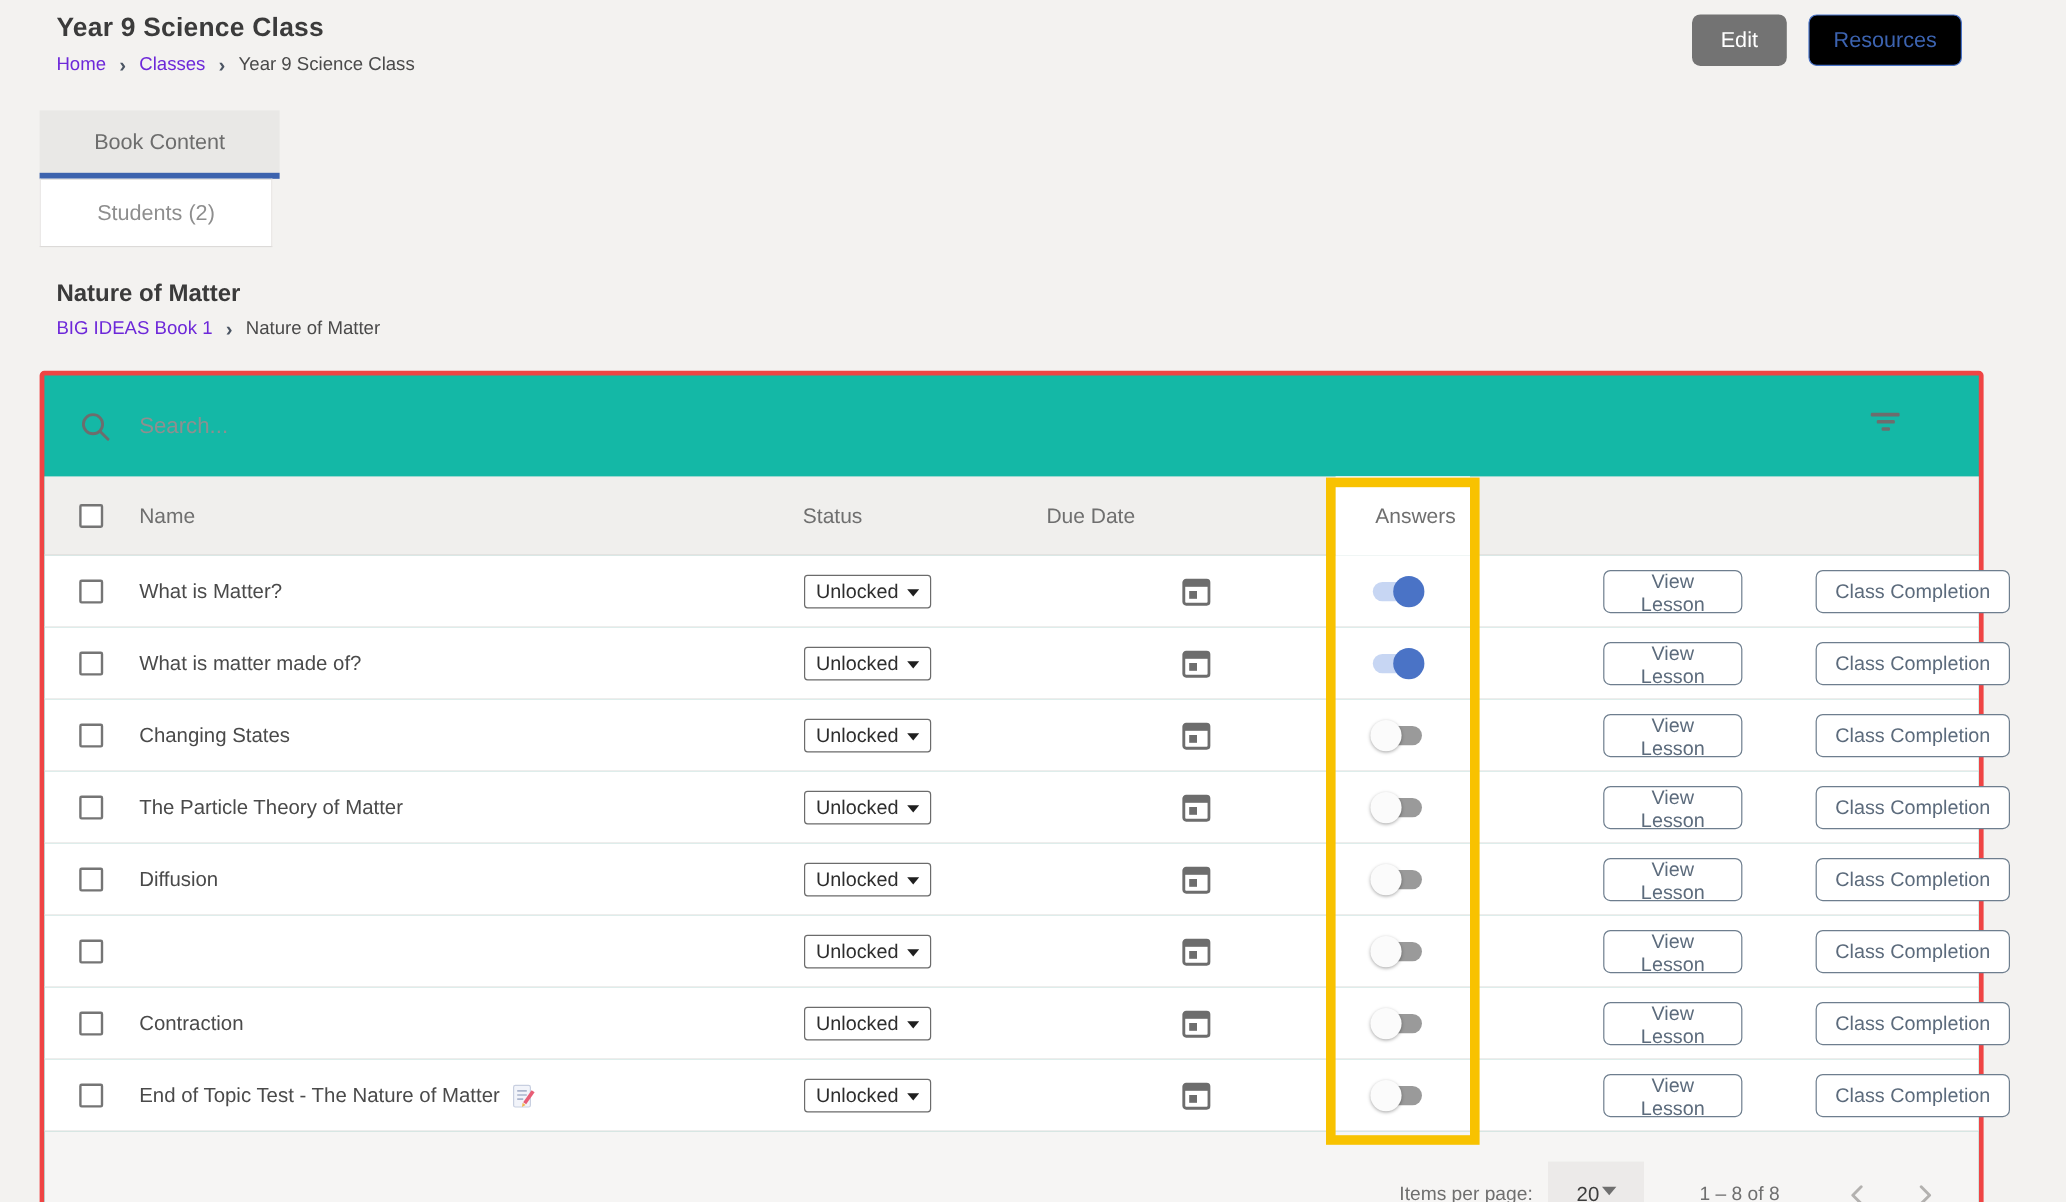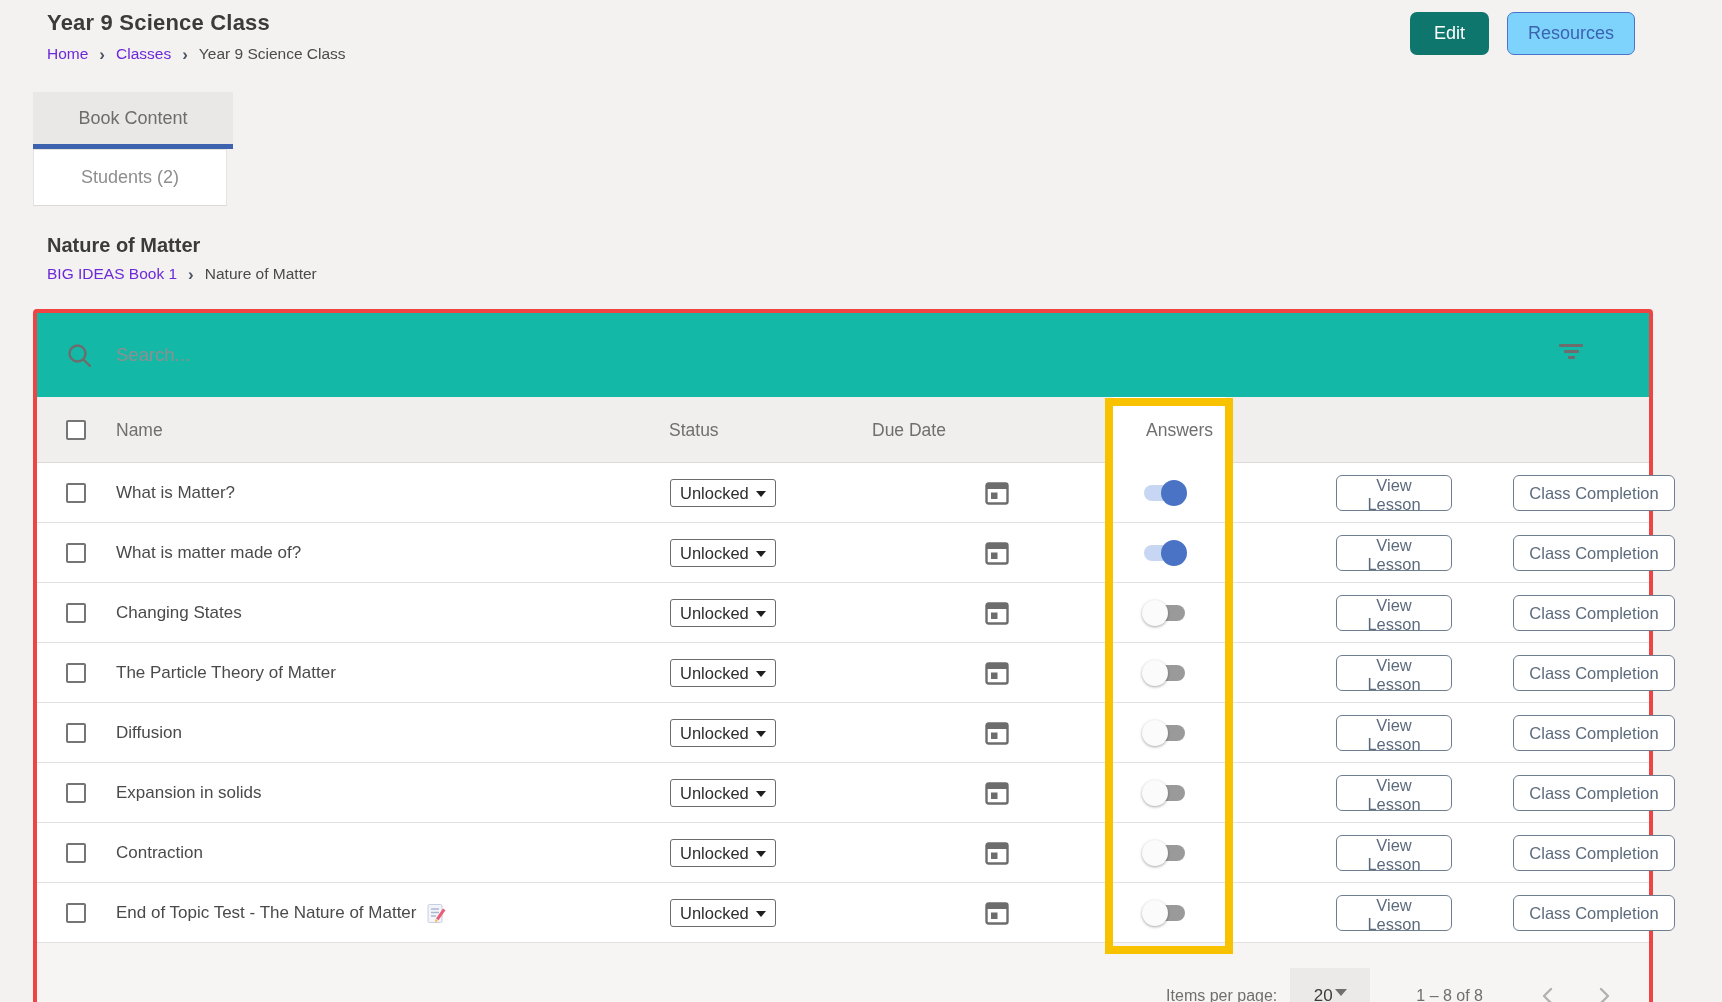--- a/index.html
+++ b/index.html
@@ -8,23 +8,23 @@
 
   
   .topbar { display:flex; justify-content:space-between; align-items:flex-start;
     padding:10px 87px 0 47px; }
   .page-title { font-size:22px; font-weight:700; color:#3b3b3b; letter-spacing:.2px; }
   .breadcrumb { margin-top:9px; font-size:15.5px; display:flex; align-items:center; }
   .breadcrumb .bc-link { color:#6d28d9; }
   .breadcrumb .bc-current { color:#4a4a4a; }
   .bc-sep { color:#4b5563; margin:0 11px; font-size:17px; line-height:1; font-weight:700; }
   .top-actions { display:flex; gap:18px; margin-top:2px; }
-  .btn-edit { background:#0f766e; color:#fff; border:none; border-radius:7px;
+  .btn-edit { background:#737373; color:#fff; border:none; border-radius:7px;
     font-size:18px; padding:10px 24px; font-family:inherit; cursor:pointer; }
-  .btn-resources { background:#7dd3fc; color:#3c63b0; border:1px solid #4a74c9; border-radius:7px;
+  .btn-resources { background:#000000; color:#3c63b0; border:1px solid #4a74c9; border-radius:7px;
     font-size:18px; padding:10px 20px; font-family:inherit; cursor:pointer; }
 
   
   .tabs { display:flex; margin:29px 0 0 33px;flex-direction:column; }
   .tab { width:200px; height:57px; display:flex; align-items:center; justify-content:center;
     font-size:18px; cursor:pointer; }
   .tab.active { background:#e9e8e6; color:#6d6d6d; border-bottom:5px solid #3d63ae; }
   .tab.inactive { background:#fff; color:#8e8e8e; border:1px solid #e6e4e2; border-bottom:1px solid #dcdad8; width:194px; }
 
   
@@ -265,24 +265,20 @@
     </svg>
     <div class="toggle off">
       <div class="track"></div>
       <div class="thumb"></div>
     </div>
     <button class="rbtn view">View Lesson</button>
     <button class="rbtn comp">Class Completion</button>
   </div>
       <div class="trow">
     <div class="cbx"></div>
-    <div class="rname">
-      <span class="nm">Expansion in solids</span>
-
-    </div>
     <div class="status-select">
       <span class="sel-text">Unlocked</span>
       <span class="sel-arrow"></span>
     </div>
     <svg class="cal" width="24" height="26" viewBox="0 0 24 26">
       <rect x="1.5" y="3.5" width="21" height="20" rx="2" fill="none" stroke="#6d6d6d" stroke-width="2.4"></rect>
       <rect x="1.5" y="3.5" width="21" height="5.5" fill="#6d6d6d"></rect>
       <rect x="6" y="12.5" width="6.5" height="6.5" fill="#6d6d6d"></rect>
     </svg>
     <div class="toggle off">

